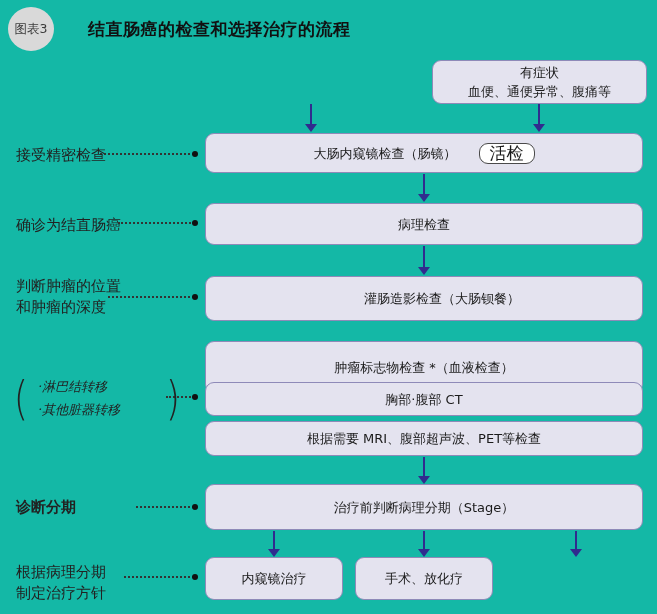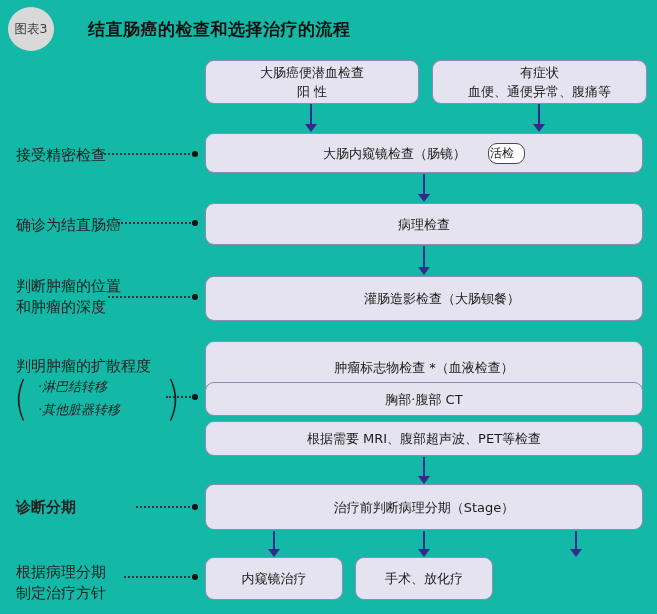--- a/index.html
+++ b/index.html
@@ -33,22 +33,22 @@
   .b-path{left:205px;top:203px;width:438px;height:42px;}
   .b-barium{left:205px;top:276px;width:438px;height:45px;padding-left:36px;}
   .b-marker{left:205px;top:341px;width:438px;height:52px;}
   .b-ct{left:205px;top:382px;width:438px;height:34px;}
   .b-mri{left:205px;top:421px;width:438px;height:35px;}
   .b-stage{left:205px;top:484px;width:438px;height:46px;}
   .b-treat1{left:205px;top:557px;width:138px;height:43px;}
   .b-treat2{left:355px;top:557px;width:138px;height:43px;}
   .b-treat3{left:507px;top:557px;width:138px;height:43px;}
   .pill{
-    display:inline-block;margin-left:22px;padding:1px 10px 2px 1px;background:#fff;
-    border:1.5px solid #4a4a4a;border-radius:9px;font-size:12px;line-height:16px;
+    display:inline-block;margin-left:22px;padding:1px 10px 2px 10px;background:#fff;
+    border:1.5px solid #4a4a4a;border-radius:9px;font-size:17px;line-height:16px;
   }
   
   .arrow{position:absolute;width:2px;background:var(--arrow,#312b8e);}
   .arrow::after{
     content:"";position:absolute;left:50%;bottom:-8px;transform:translateX(-50%);
     border-left:6px solid transparent;border-right:6px solid transparent;
     border-top:8px solid var(--arrow,#312b8e);
   }
   .a1{left:310px;top:104px;height:20px;}
   .a2{left:538px;top:104px;height:20px;}
@@ -88,24 +88,20 @@
   .bracket-lines{margin:0 8px;font-size:13px;line-height:23px;color:#222;min-width:118px;font-style:italic;}
 </style>
 </head>
 <body>
 
 <div class="canvas">
 
   <div class="badge">图表3</div>
   <div class="title">结直肠癌的检查和选择治疗的流程</div>
 
-  <div class="box b-screen">
-    <div>大肠癌便潜血检查</div>
-    <div>阳 性</div>
-  </div>
   <div class="box b-symptom">
     <div>有症状</div>
     <div>血便、通便异常、腹痛等</div>
   </div>
 
   <div class="box b-endo">
     <div class="row">
       <span>大肠内窥镜检查（肠镜）</span>
       <span class="pill">活检</span>
     </div>
@@ -136,21 +132,20 @@
   <div class="leader ld4"></div>
   <div class="leader ld5"></div>
   <div class="leader ld6"></div>
 
   <div class="slabel l1">接受精密检查</div>
   <div class="slabel l2">确诊为结直肠癌</div>
   <div class="slabel l3">
     <div>判断肿瘤的位置</div>
     <div>和肿瘤的深度</div>
   </div>
-  <div class="slabel l4">判明肿瘤的扩散程度</div>
   <div class="bracket">
     <span class="paren">(</span>
     <div class="bracket-lines">
       <div>·淋巴结转移</div>
       <div>·其他脏器转移</div>
     </div>
     <span class="paren">)</span>
   </div>
   <div class="slabel l5">诊断分期</div>
   <div class="slabel l6">

